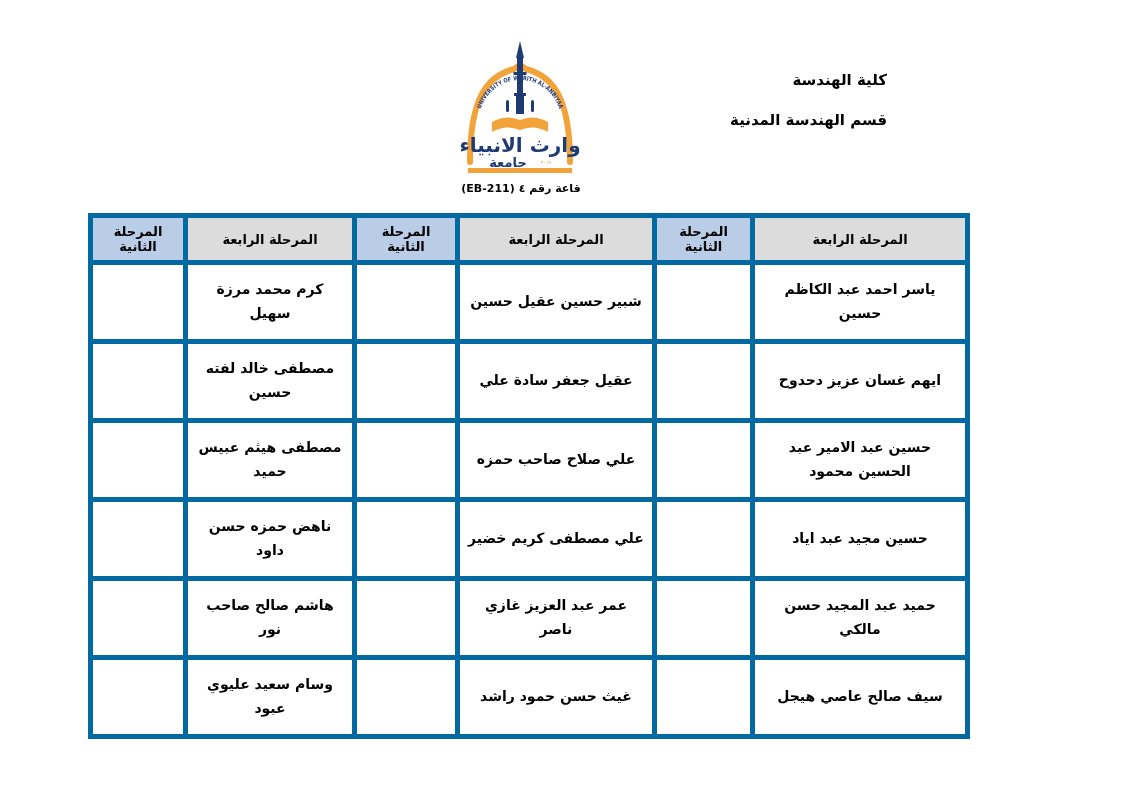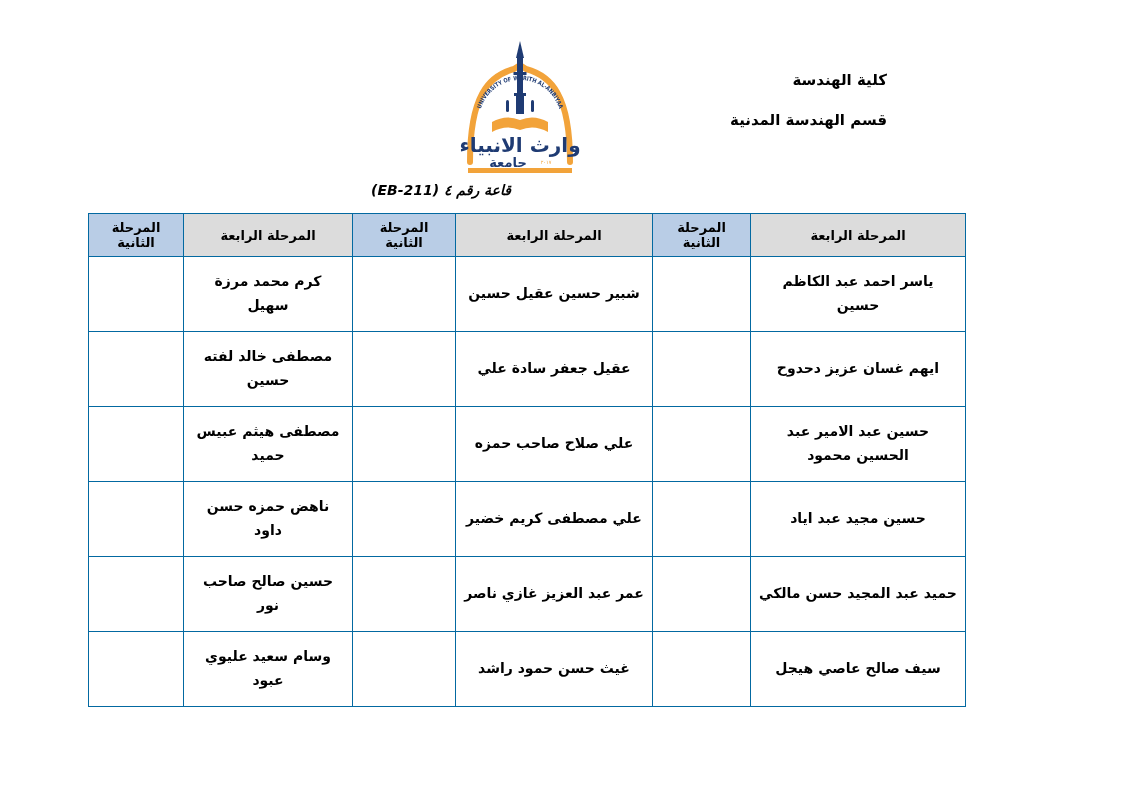--- a/index.html
+++ b/index.html
@@ -11,28 +11,28 @@
 
   
   .dept-header{position:absolute;top:70px;right:119px;text-align:right;
     font-weight:bold;font-size:15px;line-height:21px;}
   .dept-header .line{margin-bottom:19px;white-space:nowrap;}
 
   
   .logo{position:absolute;left:450px;top:40px;width:140px;height:134px;}
 
   
-  .doc-title{position:absolute;top:182px;left:371px;width:300px;text-align:left;
-    font-weight:bold;font-size:14px;white-space:nowrap;direction:rtl;font-style:italic;}
+  .doc-title{position:absolute;top:182px;left:371px;width:300px;text-align:center;
+    font-weight:bold;font-size:11px;white-space:nowrap;direction:rtl;}
 
   
   table.seating{position:absolute;top:213px;left:88px;width:877px;
     border-collapse:collapse;table-layout:fixed;direction:rtl;}
   table.seating th,table.seating td{
-    border:1px solid #0369a1;text-align:center;vertical-align:middle;
+    border:5px solid #0369a1;text-align:center;vertical-align:middle;
     font-weight:bold;color:#000;padding:2px 8px;overflow:hidden;}
   table.seating thead th{height:38px;font-size:13px;}
   table.seating tbody td{height:70px;font-size:14px;line-height:1.7;}
   th.h4{background:#DCDCDC;}
   th.h2{background:#B9CDE6;}
 </style>
 </head>
 <body>
 
 <div class="page">
@@ -128,21 +128,21 @@
         <td>علي مصطفى كريم خضير</td>
         <td></td>
         <td>ناهض حمزه حسن داود</td>
         <td></td>
       </tr>
       <tr>
         <td>حميد عبد المجيد حسن مالكي</td>
         <td></td>
         <td>عمر عبد العزيز غازي ناصر</td>
         <td></td>
-        <td>حسين صالح صاحب نور</td>
+        <td>هاشم صالح صاحب نور</td>
         <td></td>
       </tr>
       <tr>
         <td>سيف صالح عاصي هيجل</td>
         <td></td>
         <td>غيث حسن حمود راشد</td>
         <td></td>
         <td>وسام سعيد عليوي عبود</td>
         <td></td>
       </tr>

